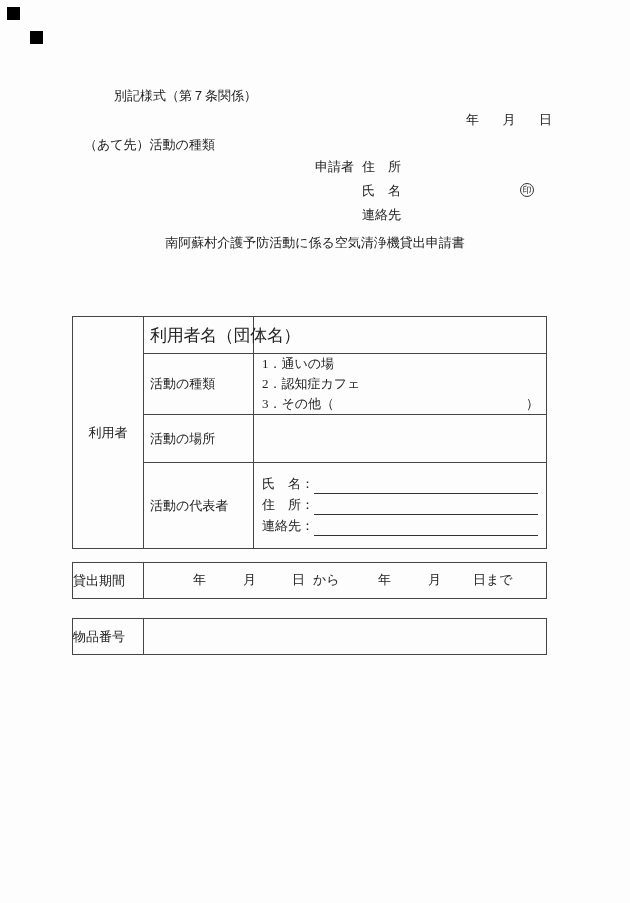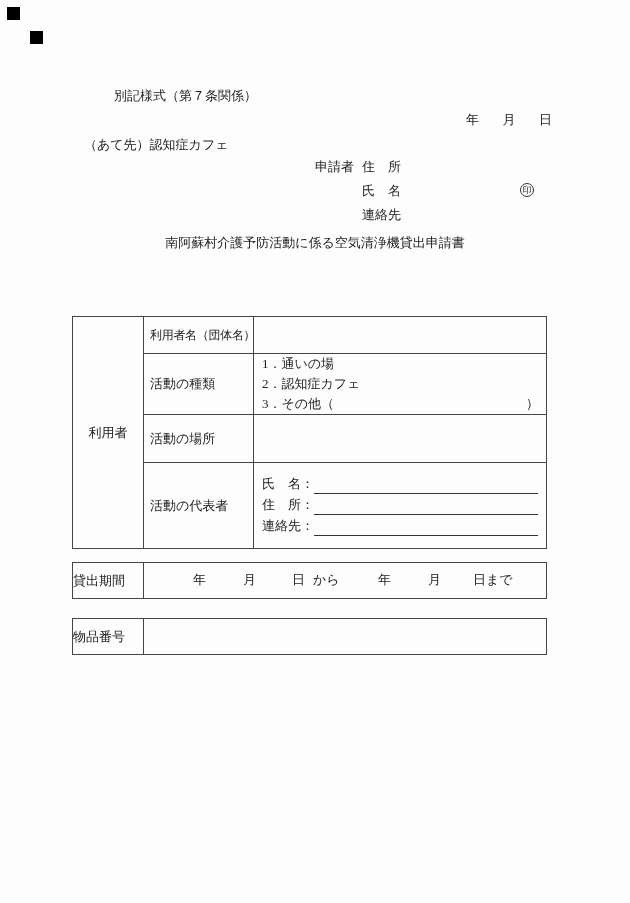--- a/index.html
+++ b/index.html
@@ -38,21 +38,21 @@
 
   #body-paragraph { left: 72px; top: 272px; width: 474px; line-height: 23px; }
   #body-paragraph .l1 { text-align: justify; text-align-last: justify; white-space: nowrap; }
 
   table { border-collapse: collapse; position: absolute; table-layout: fixed; background: transparent; }
   td { border: 1px solid #454545; padding: 0; vertical-align: middle; font-size: 13px; }
 
   #user-table { left: 72px; top: 316px; width: 474px; }
   #user-table td.group-cell { text-align: center; }
   #user-table td.label-cell { padding-left: 6px; }
-  #user-table td.label-cell .small { font-size: 12px; letter-spacing: -0.3px; white-space: nowrap; }
+  #user-table td.label-cell .small { font-size: 17px; letter-spacing: -0.3px; white-space: nowrap; }
   #user-table td.value-cell { padding-left: 8px; margin-top: 16px; }
   .options { line-height: 20px; }
   .options .opt { white-space: nowrap; }
   .opt3 { display: flex; padding-right: 7px; justify-content: space-between; }
   .opt3 .spacer { flex: 1; }
   .rep-lines { line-height: 21px; padding-top: 2px; padding-bottom: 4px; }
   .rep-line { display: flex; align-items: flex-end; }
   .rep-label { white-space: nowrap; }
   .rep-underline { flex: 1; border-bottom: 1px solid #333; margin-right: 8px; height: 15px; }
 
@@ -77,21 +77,21 @@
 <div id="corner-mark-2" class="corner-mark"></div>
 
 <div id="form-note" class="abs">別記様式（第７条関係）</div>
 
 <div id="date-line" class="abs">
   <span>年</span>
   <span>月</span>
   <span>日</span>
 </div>
 
-<div id="addressee" class="abs">（あて先）認知症カフェ</div>
+<div id="addressee" class="abs">（あて先）活動の種類</div>
 
 <div id="applicant" class="abs">
   <div class="app-row">
     <span>申請者</span><span class="app-gap"></span><span>住　所</span>
   </div>
   <div class="app-row">
     <span class="app-indent"></span><span>氏　名</span>
     <span id="seal">印</span>
   </div>
   <div class="app-row">

